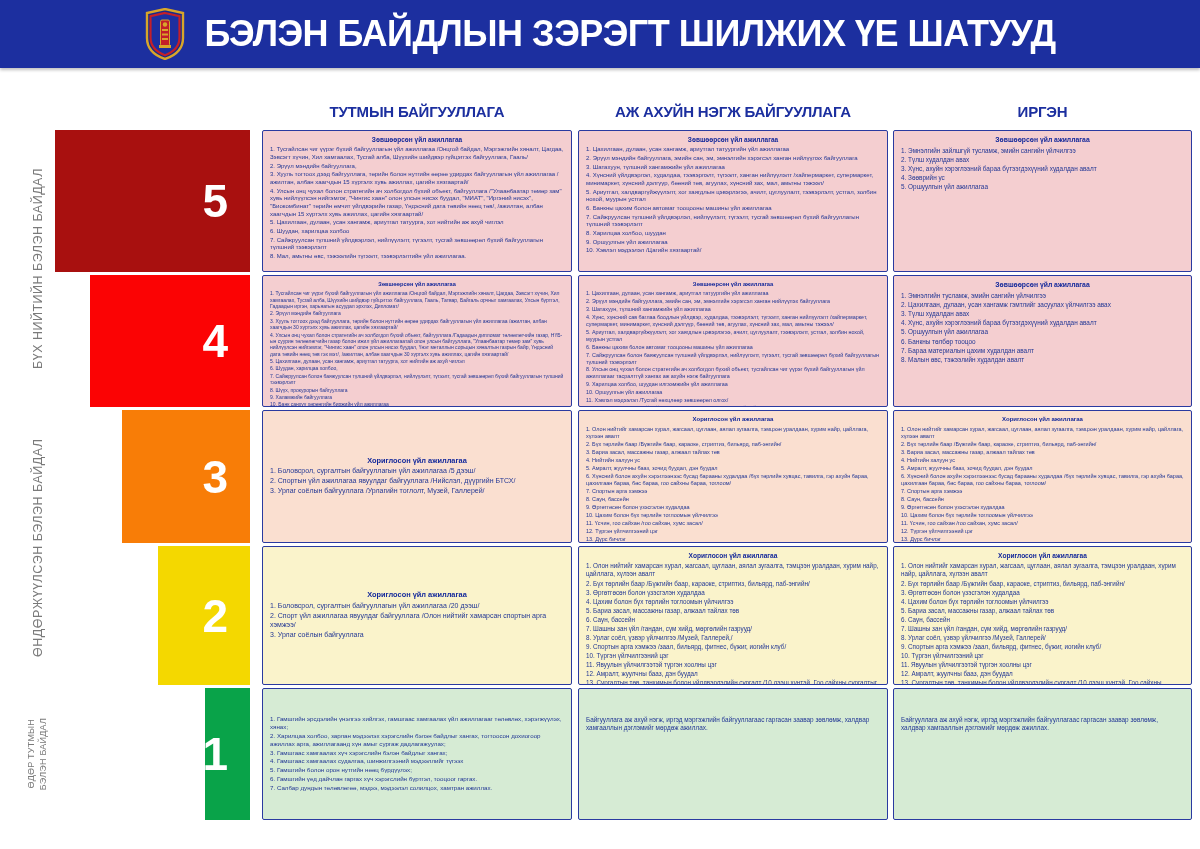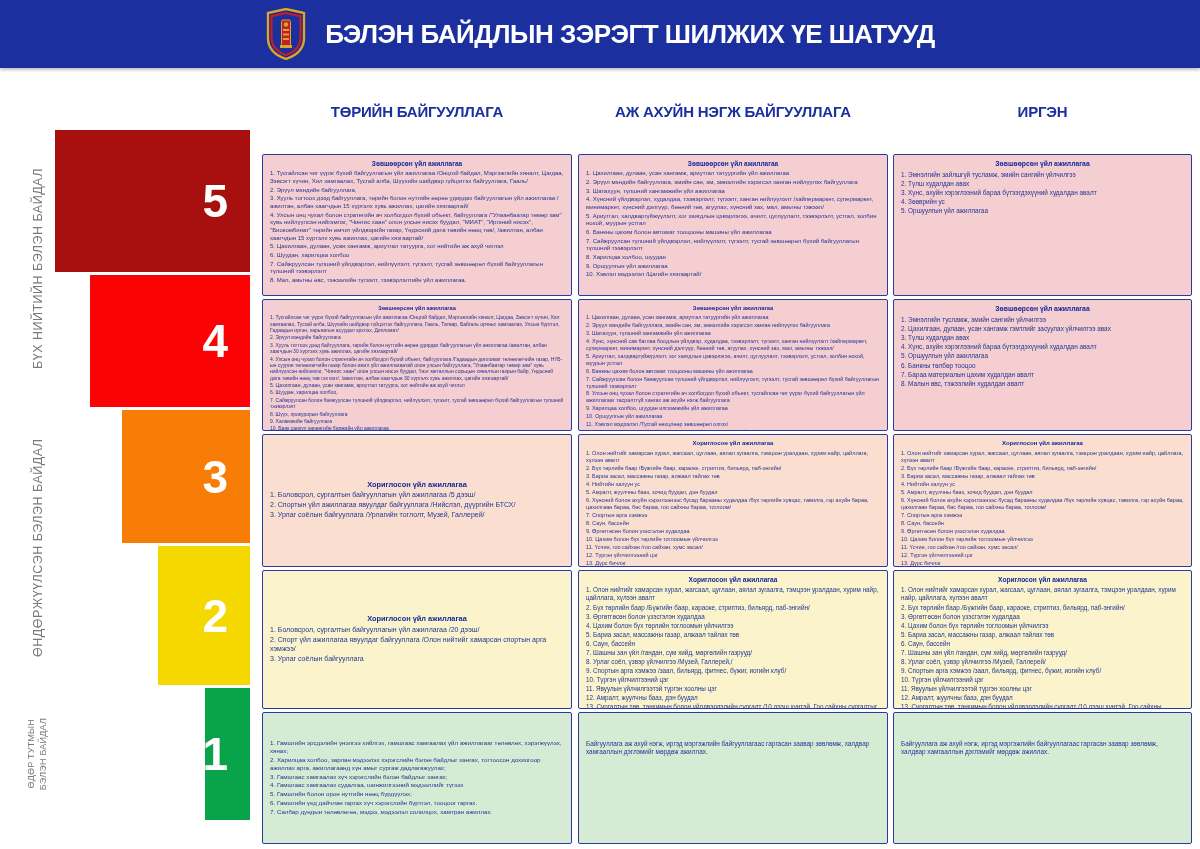--- a/index.html
+++ b/index.html
@@ -3,40 +3,40 @@
 <meta charset="utf-8">
 <style>
   html,body{margin:0;padding:0;background:#ffffff;}
   body{font-family:"Liberation Sans","DejaVu Sans",sans-serif;}
   #poster{position:relative;width:1200px;height:849px;background:#ffffff;overflow:hidden;}
 
   
   .banner{position:absolute;left:0;top:0;width:1200px;height:68px;background:#1c2f9f;
           display:flex;align-items:center;justify-content:center;gap:18px;
           box-shadow:0 2px 3px rgba(0,0,0,.25);}
-  .banner-title{color:#ffffff;font-weight:bold;font-size:26px;letter-spacing:-0.5px;white-space:nowrap;}
+  .banner-title{color:#ffffff;font-weight:bold;font-size:36px;letter-spacing:-0.5px;white-space:nowrap;}
   .emblem{width:42px;height:52px;flex:0 0 auto;}
 
   
   .col-header{position:absolute;top:100px;height:22px;display:flex;align-items:center;justify-content:center;
               color:#1c2f9f;font-weight:bold;font-size:15px;letter-spacing:-0.2px;white-space:nowrap;}
 
   
   .stair{position:absolute;display:flex;align-items:center;justify-content:flex-end;}
   .stair-num{color:#ffffff;font-weight:bold;font-size:46px;padding-right:22px;line-height:1;}
 
   
   .side-label{position:absolute;color:#7a7a7a;display:flex;align-items:center;justify-content:center;
               writing-mode:vertical-rl;transform:rotate(180deg);font-size:12.5px;letter-spacing:0.5px;white-space:nowrap;}
   .side-label-two{position:absolute;display:flex;flex-direction:row;gap:2px;align-items:center;justify-content:center;}
   .side-label-two span{writing-mode:vertical-rl;transform:rotate(180deg);color:#7a7a7a;font-size:9px;letter-spacing:0.2px;white-space:nowrap;}
 
   
   .cell{position:absolute;border:1.6px solid #2a3aa0;border-radius:2px;box-sizing:border-box;
-        padding:5px 7px;overflow:hidden;color:#223795;margin-top:24px;}
+        padding:5px 7px;overflow:hidden;color:#223795;}
   .cell.centered{display:flex;flex-direction:column;justify-content:center;}
   .cell-header{text-align:center;font-weight:bold;color:#14299b;margin-bottom:2px;}
   .cell-item{margin:0 0 1px 0;}
   .cell-paragraph{padding-top:22px;}
 </style>
 </head>
 <body>
 
 <div id="poster">
 
@@ -47,21 +47,21 @@
       <rect x="16.5" y="12" width="9" height="26" rx="1.5" fill="#c31f29" stroke="#d8a62a" stroke-width="1"></rect>
       <circle cx="21" cy="16.5" r="2.2" fill="#d8a62a"></circle>
       <rect x="18" y="21" width="6" height="2" fill="#d8a62a"></rect>
       <rect x="18" y="25.5" width="6" height="2" fill="#d8a62a"></rect>
       <rect x="18" y="30" width="6" height="2" fill="#d8a62a"></rect>
       <rect x="15" y="37" width="12" height="3" fill="#d8a62a"></rect>
     </svg>
     <span class="banner-title">БЭЛЭН БАЙДЛЫН ЗЭРЭГТ ШИЛЖИХ ҮЕ ШАТУУД</span>
   </div>
 
-  <div class="col-header" style="left:262px;width:310px;">ТӨРИЙН БАЙГУУЛЛАГА</div>
+  <div class="col-header" style="left:262px;width:310px;">ТУТМЫН БАЙГУУЛЛАГА</div>
   <div class="col-header" style="left:893px;width:299px;">ИРГЭН</div>
   <div class="col-header" style="left:578px;width:310px;">АЖ АХУЙН НЭГЖ БАЙГУУЛЛАГА</div>
 
   <div id="stairs">
       <div class="stair" style="left: 55px; top: 130px; width: 195px; height: 142px; background: rgb(168, 16, 15);">
         <span class="stair-num">5</span>
       </div>
       <div class="stair" style="left: 90px; top: 275px; width: 160px; height: 132px; background: rgb(251, 3, 4);">
         <span class="stair-num">4</span>
       </div>

